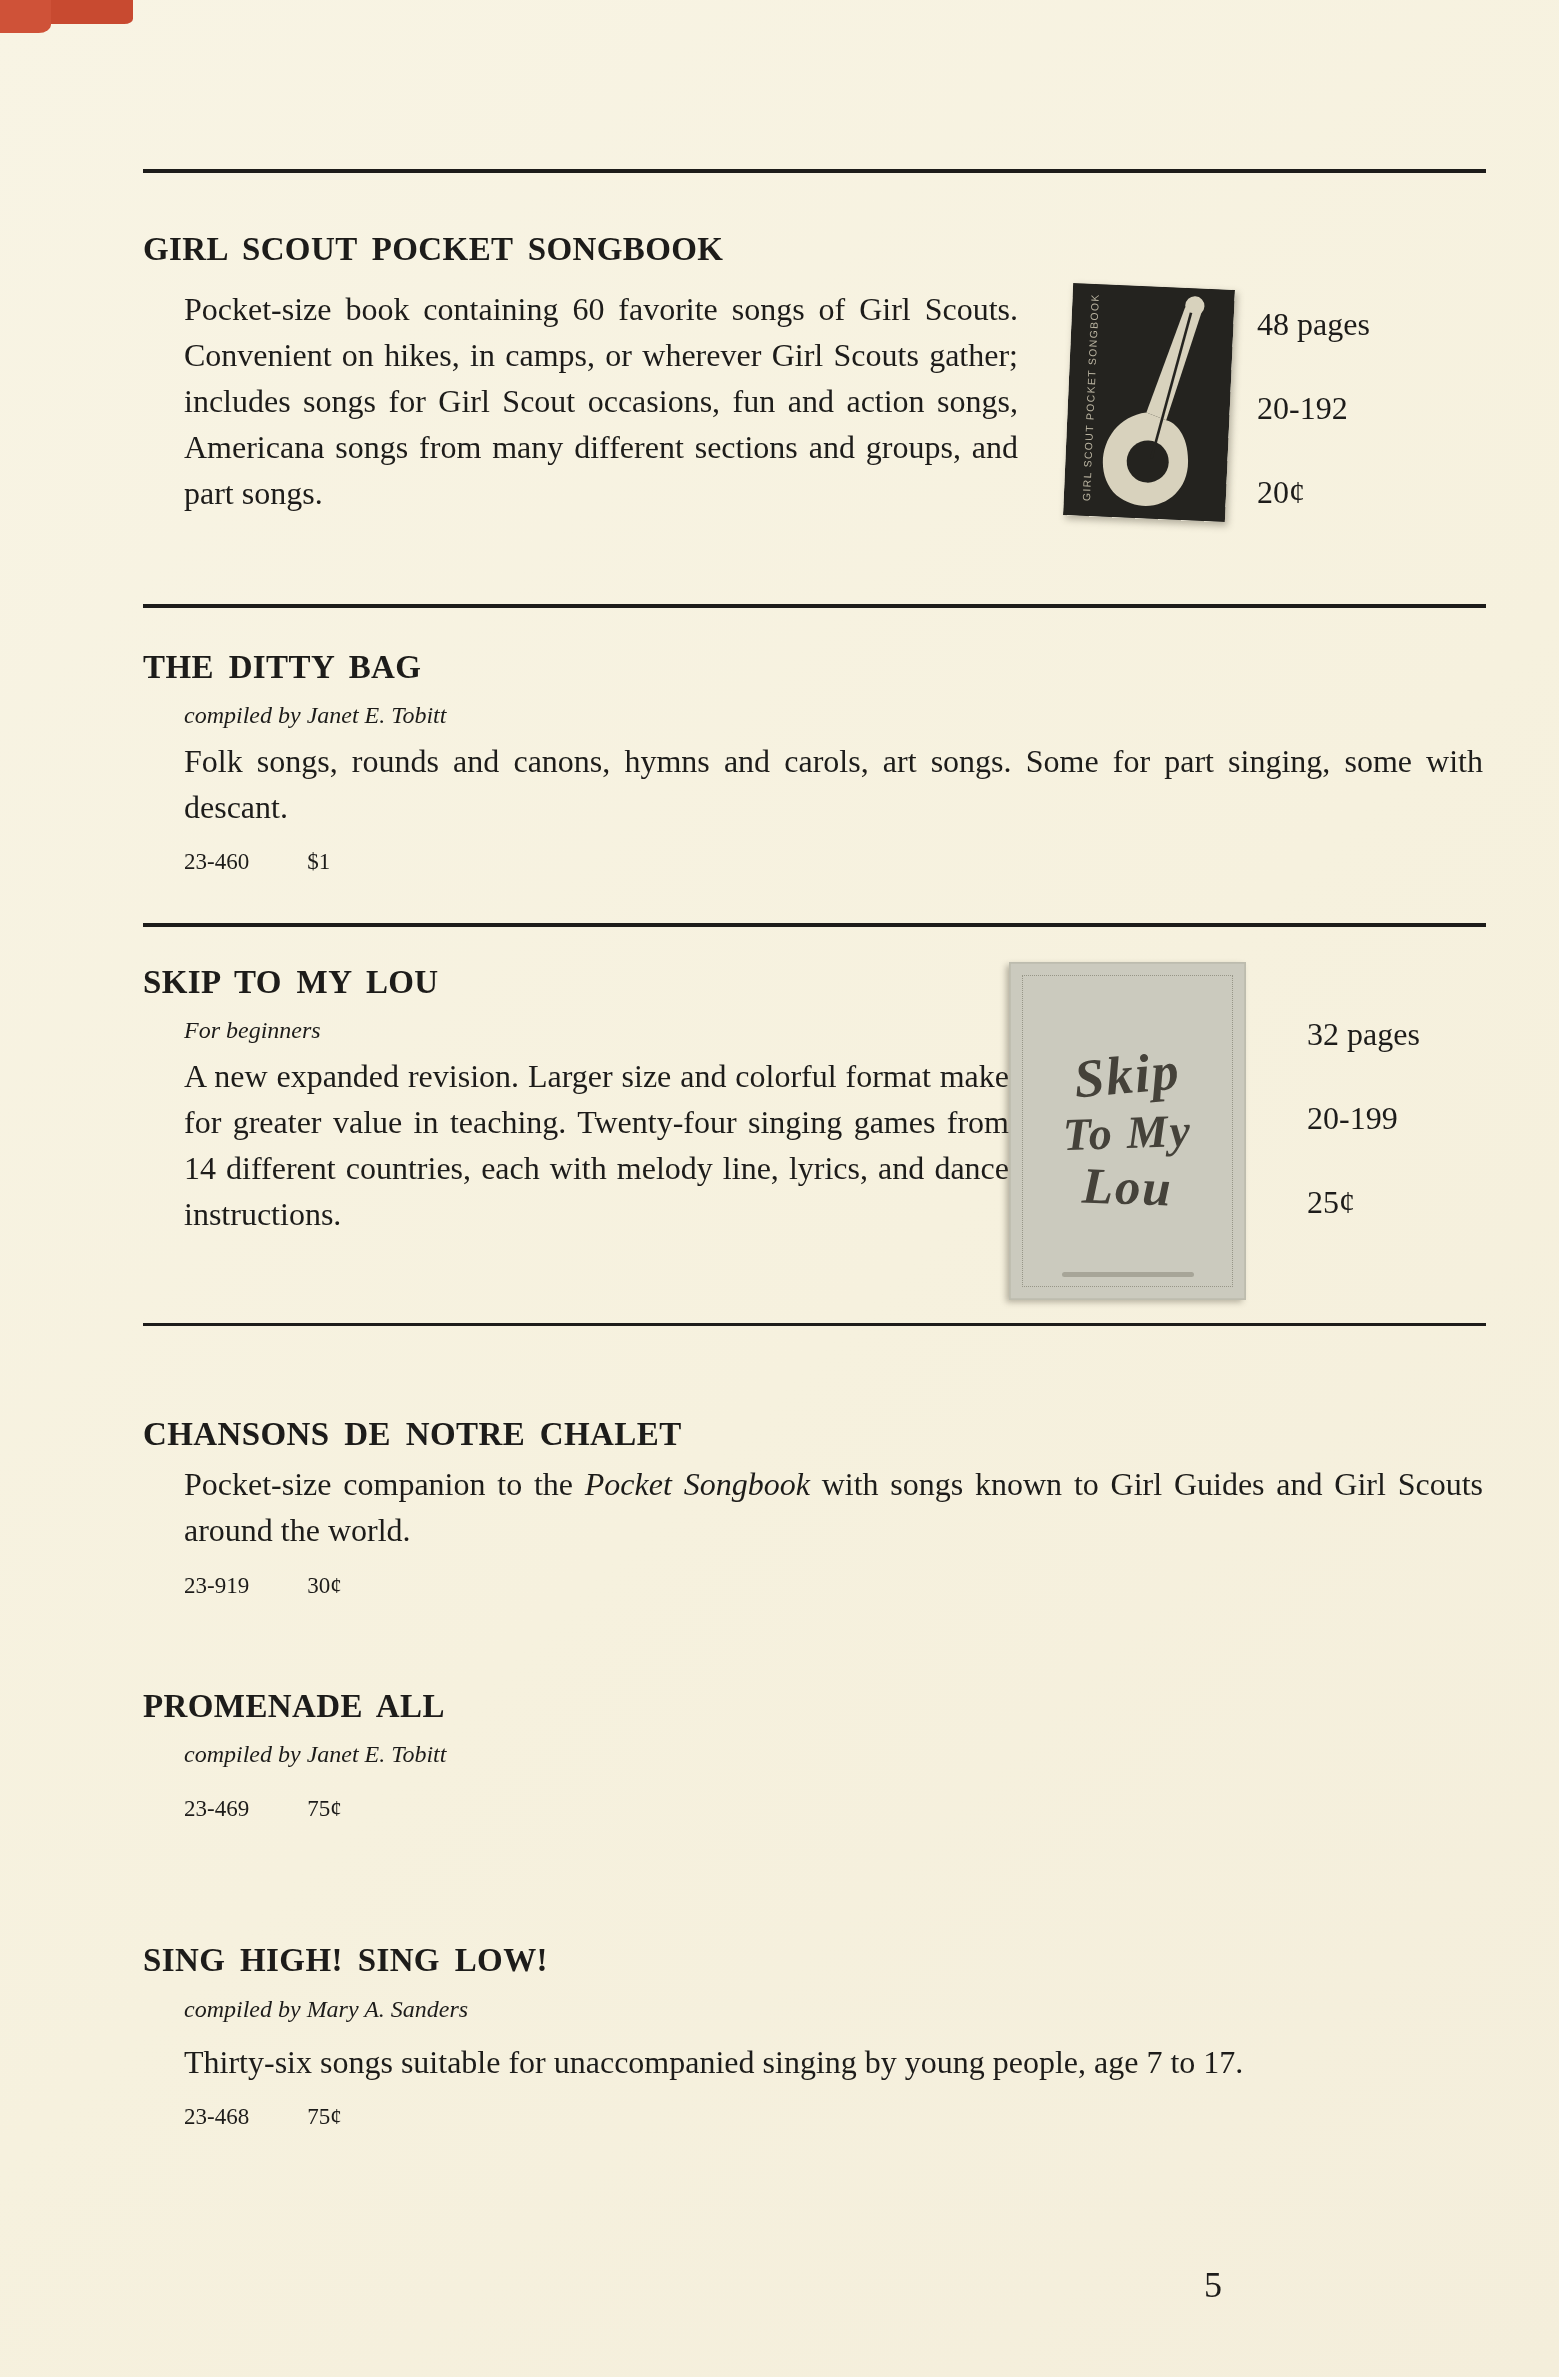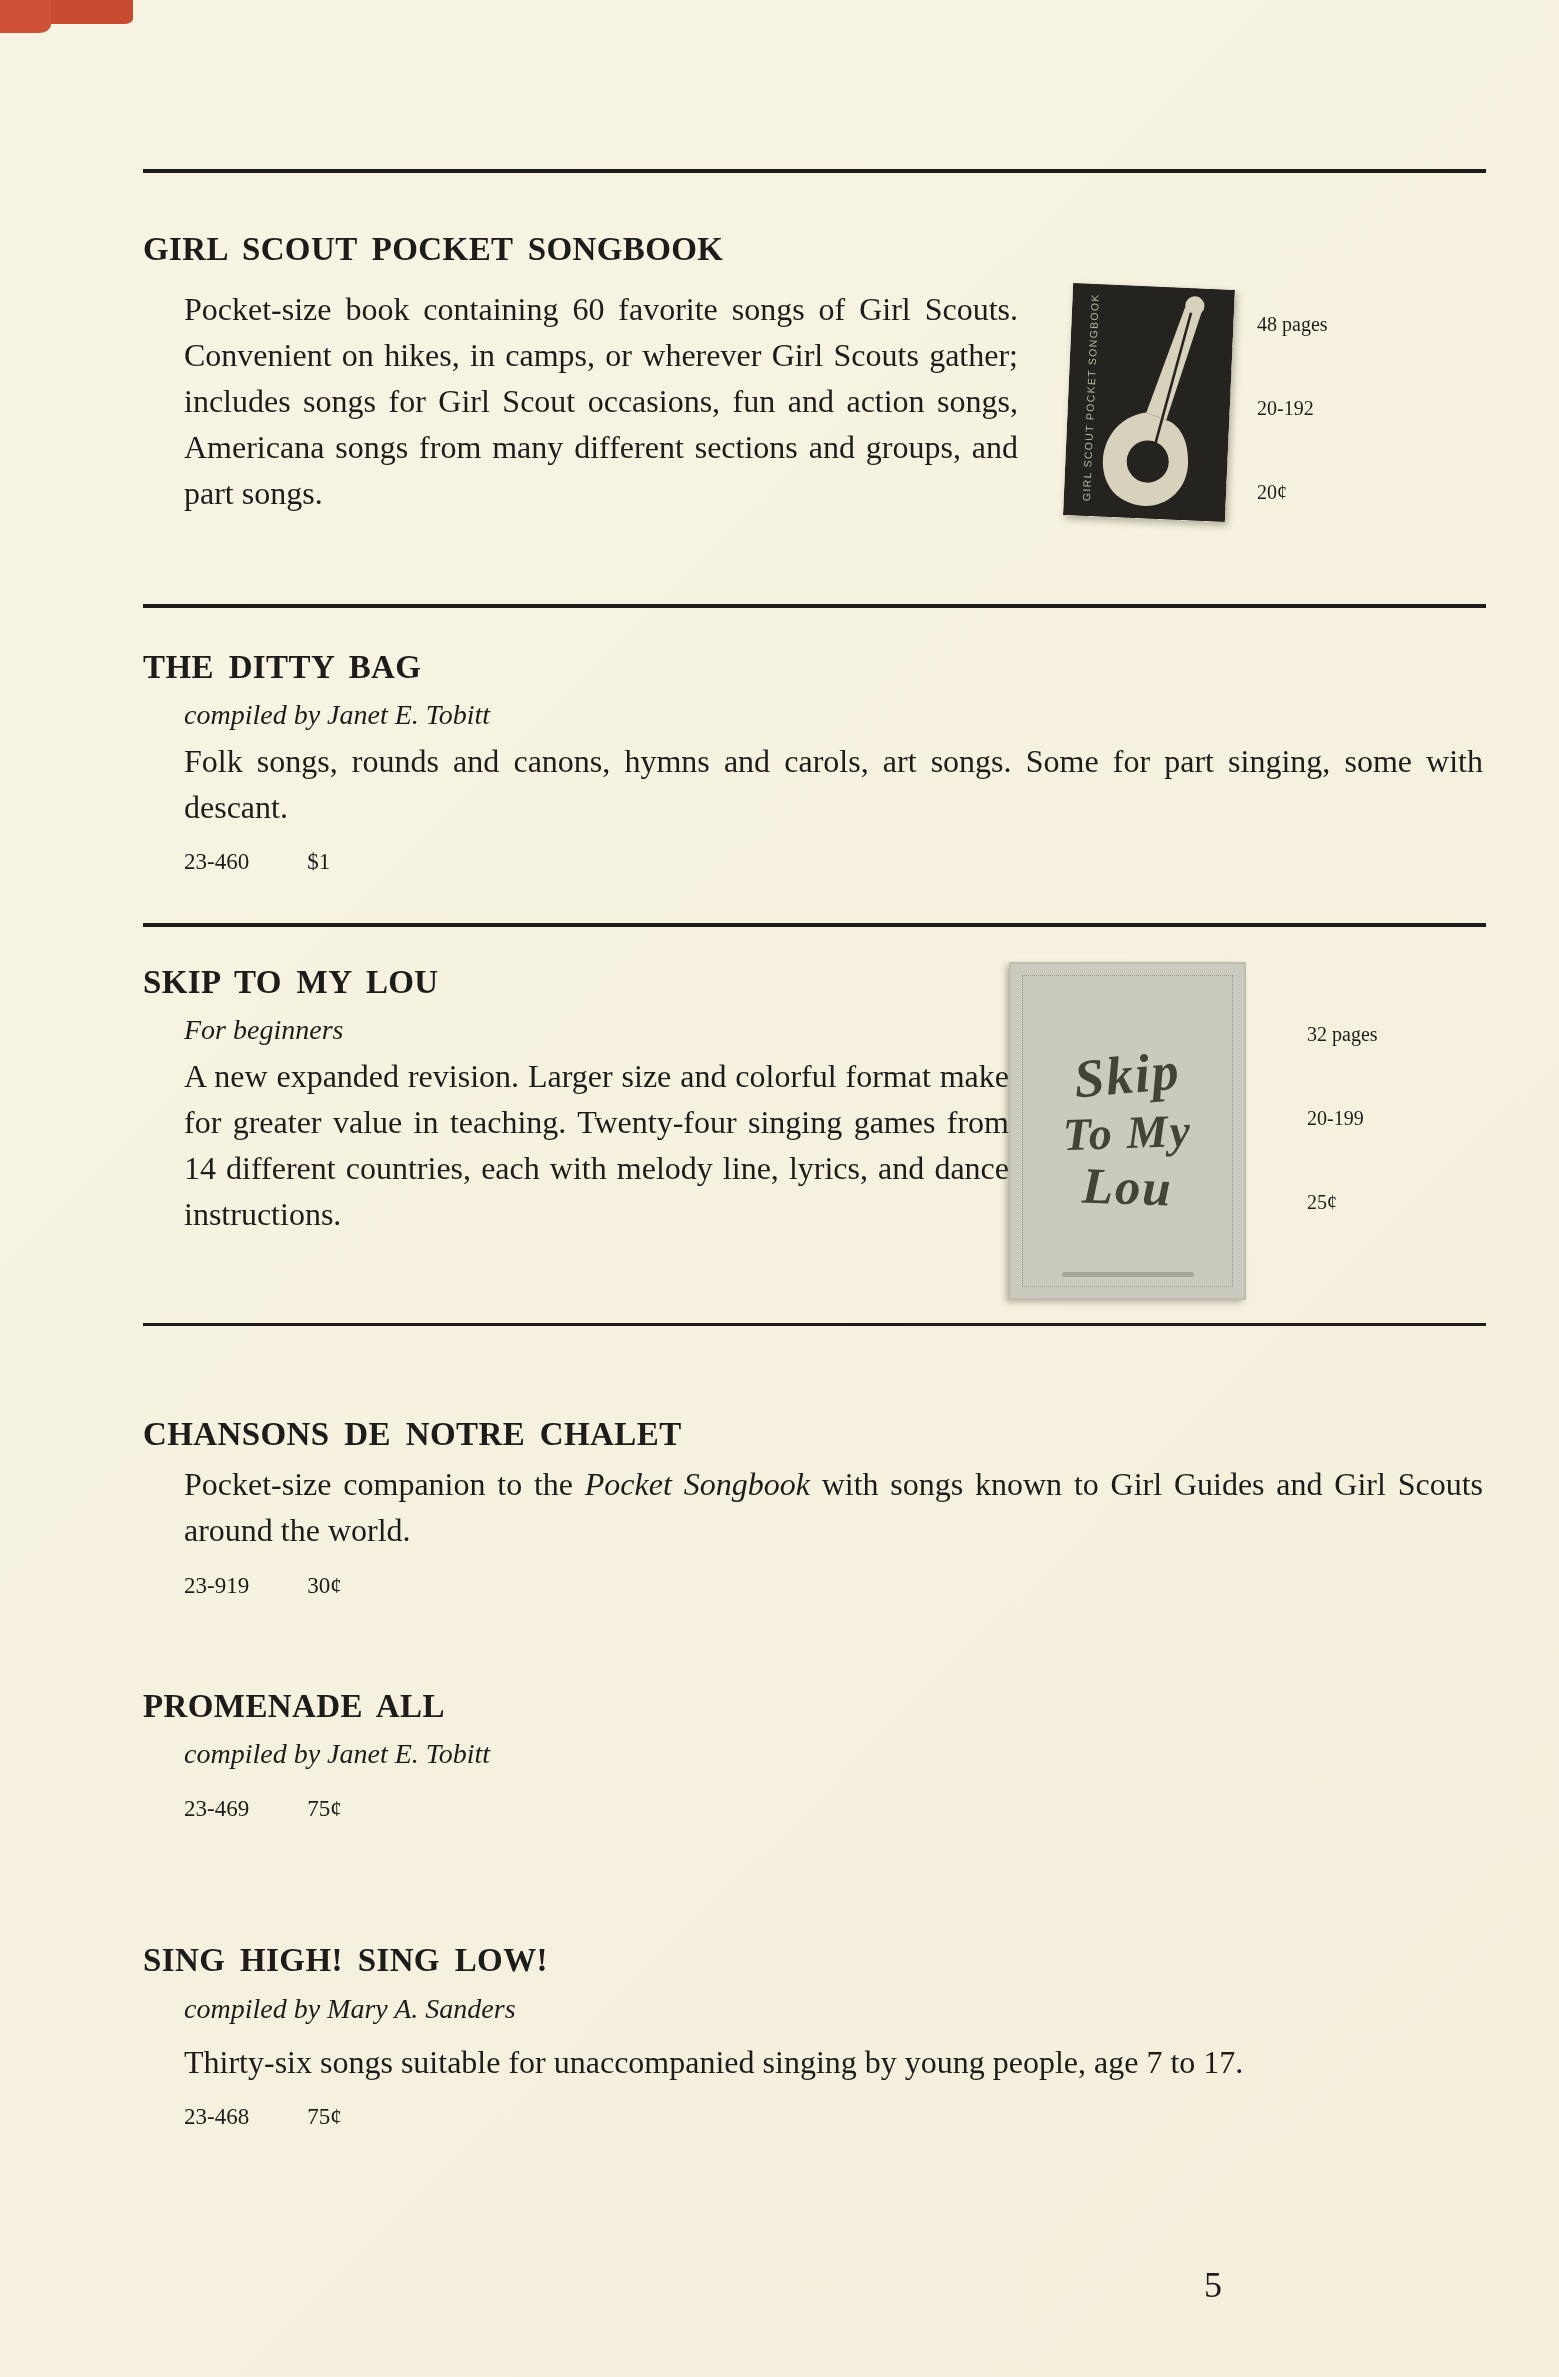--- a/index.html
+++ b/index.html
@@ -45,21 +45,21 @@
   .sec-title {
     font-size: 33px;
     font-weight: 700;
     letter-spacing: 0.4px;
     word-spacing: 6.1px;
     line-height: 40px;
   }
   .indent { margin-left: 41px; }
   .byline {
     font-style: italic;
-    font-size: 28px;
+    font-size: 24px;
     line-height: 46px;
     margin-top: 5.3px;
   }
   .body-text {
     font-size: 32px;
     line-height: 46px;
     text-align: justify;
   }
   .item-line {
     font-size: 23px;
@@ -77,21 +77,21 @@
   }
   .row-1 .body-text { width: 834px; }
   .thumb-dark-wrap {
     margin-left: 42px;
     width: 162px; height: 233px;
     transform: rotate(2.5deg);
     box-shadow: 2.6px 3.5px 7px rgba(60,55,40,0.35);
   }
   .meta-col { padding-left: 61px; padding-top: 19.3px; }
   .meta-col .meta-entry {
-    font-size: 20px;
+    font-size: 32px;
     line-height: 39px;
     margin-bottom: 45px;
     white-space: nowrap;
   }
 
   
   .sec-ditty { margin-top: 39px; }
   .sec-ditty .body-text { width: 1299px; }
 
   

